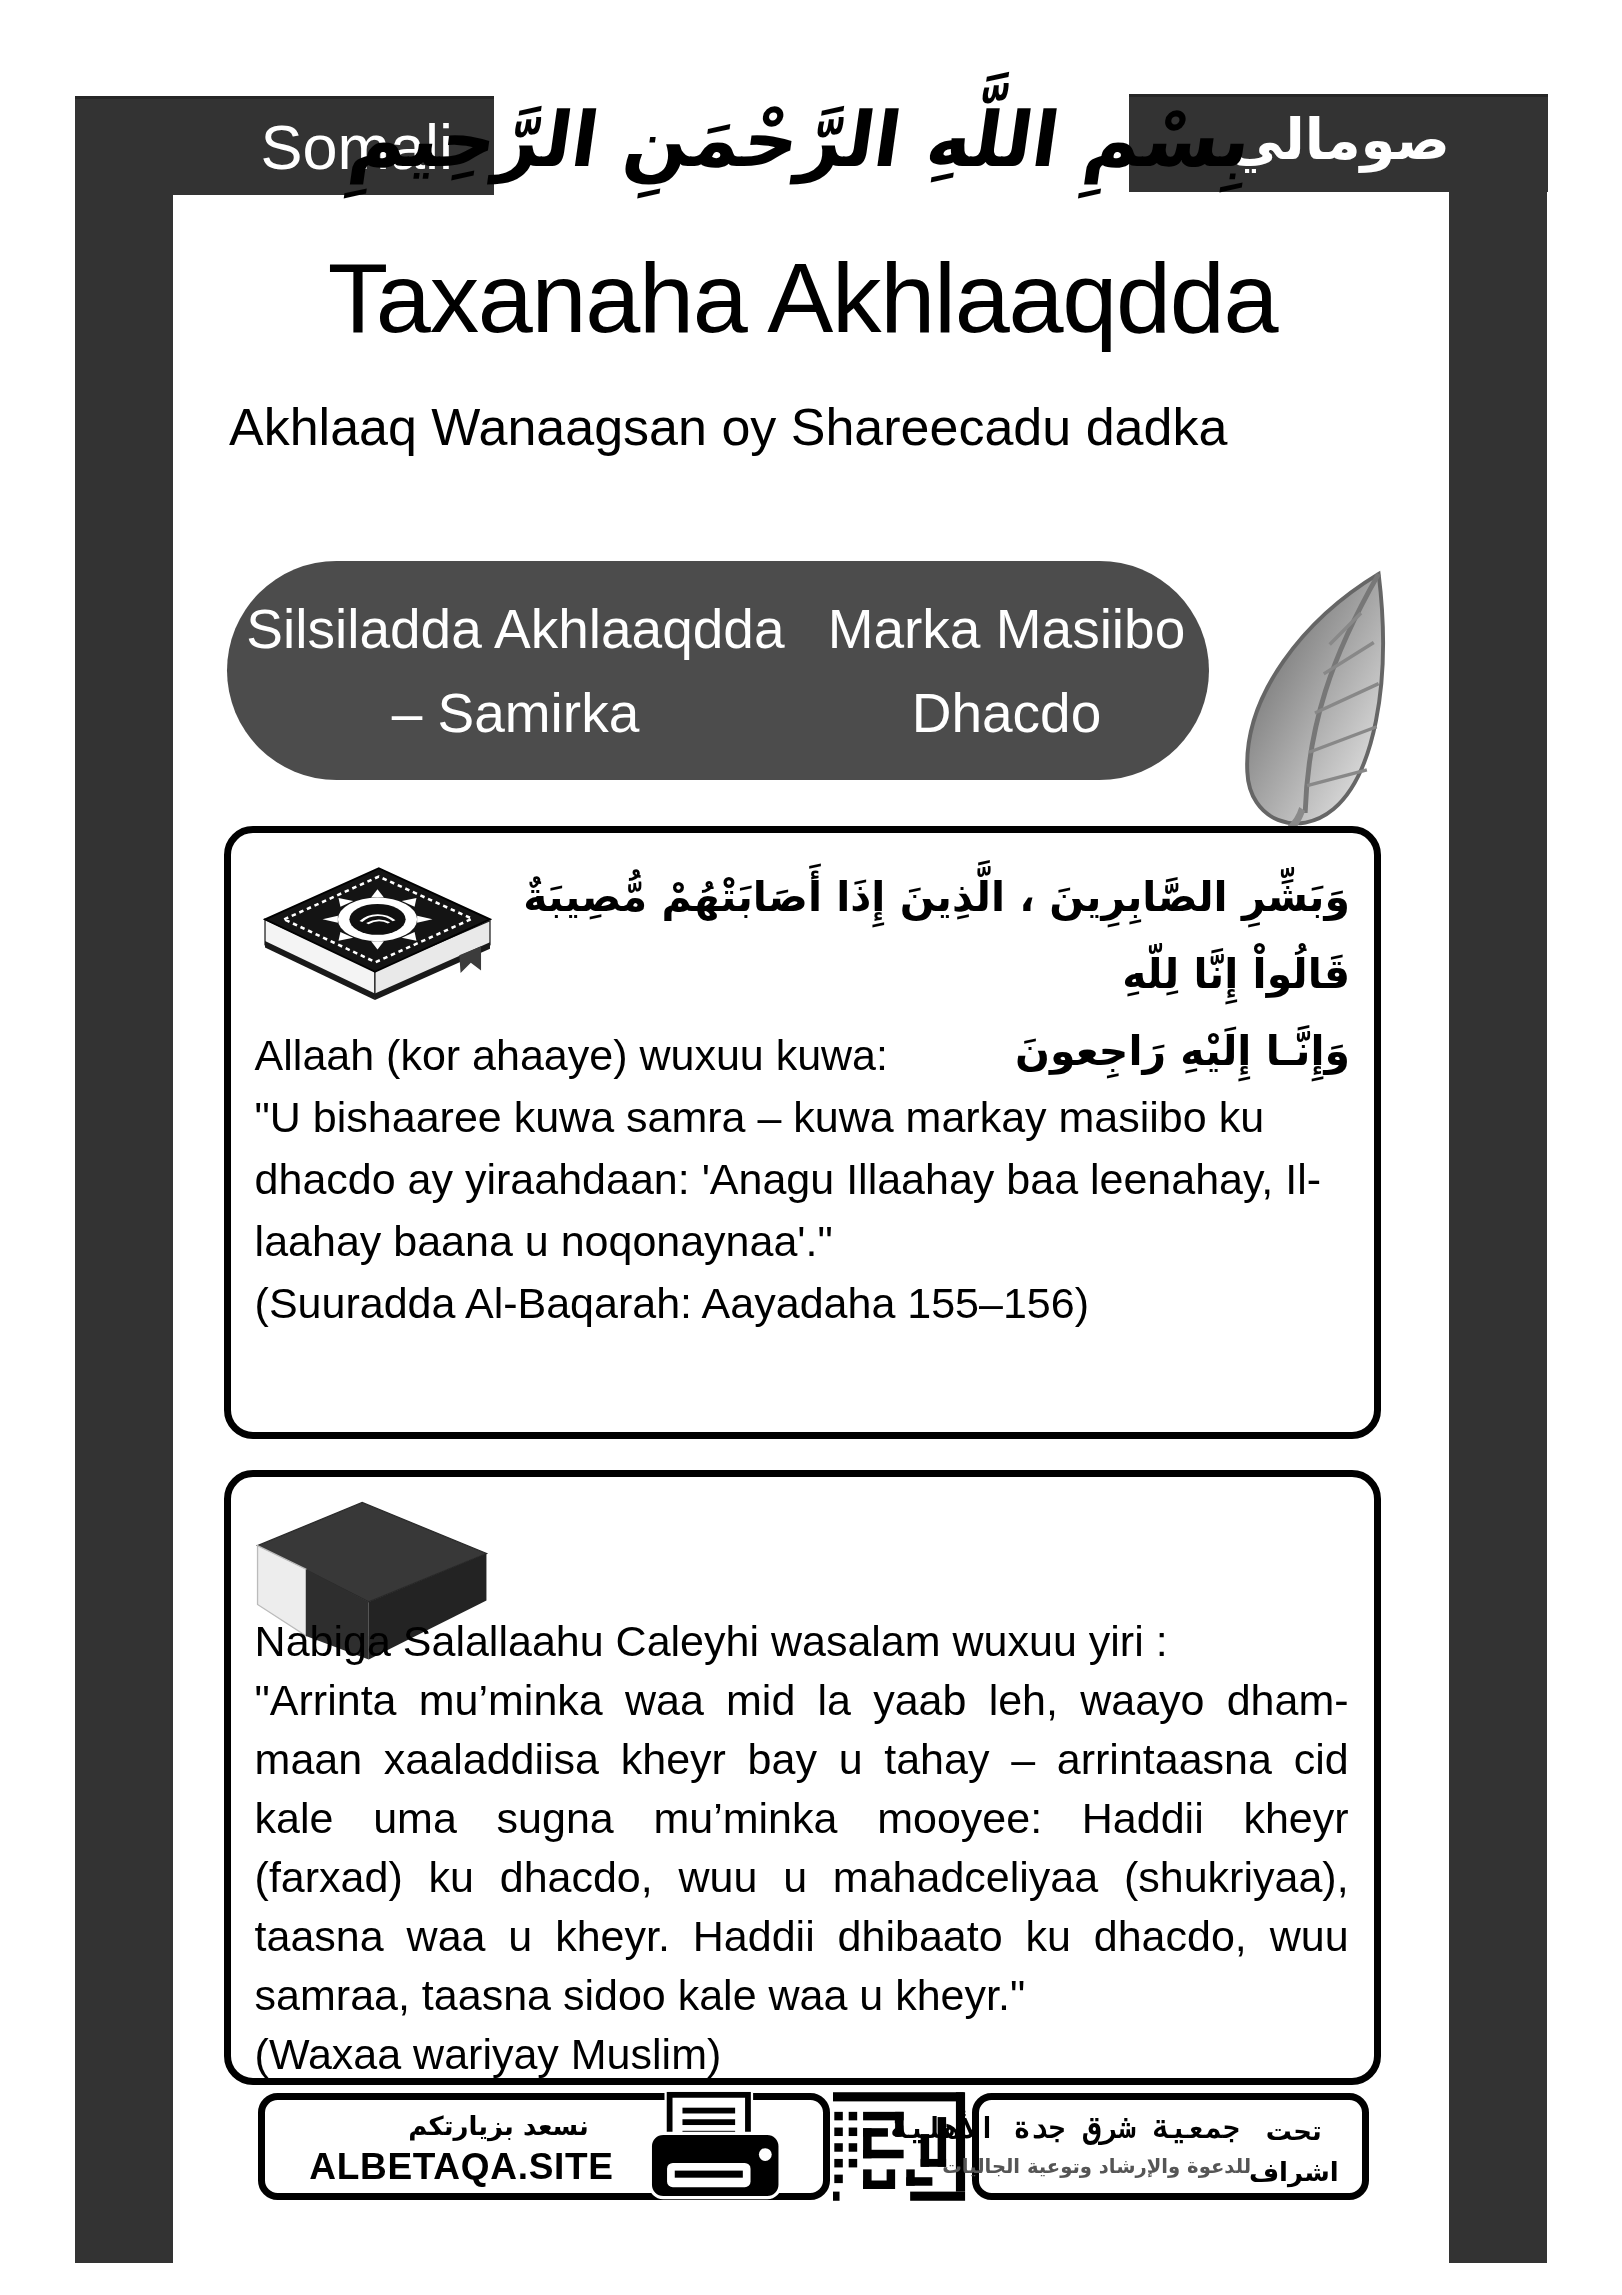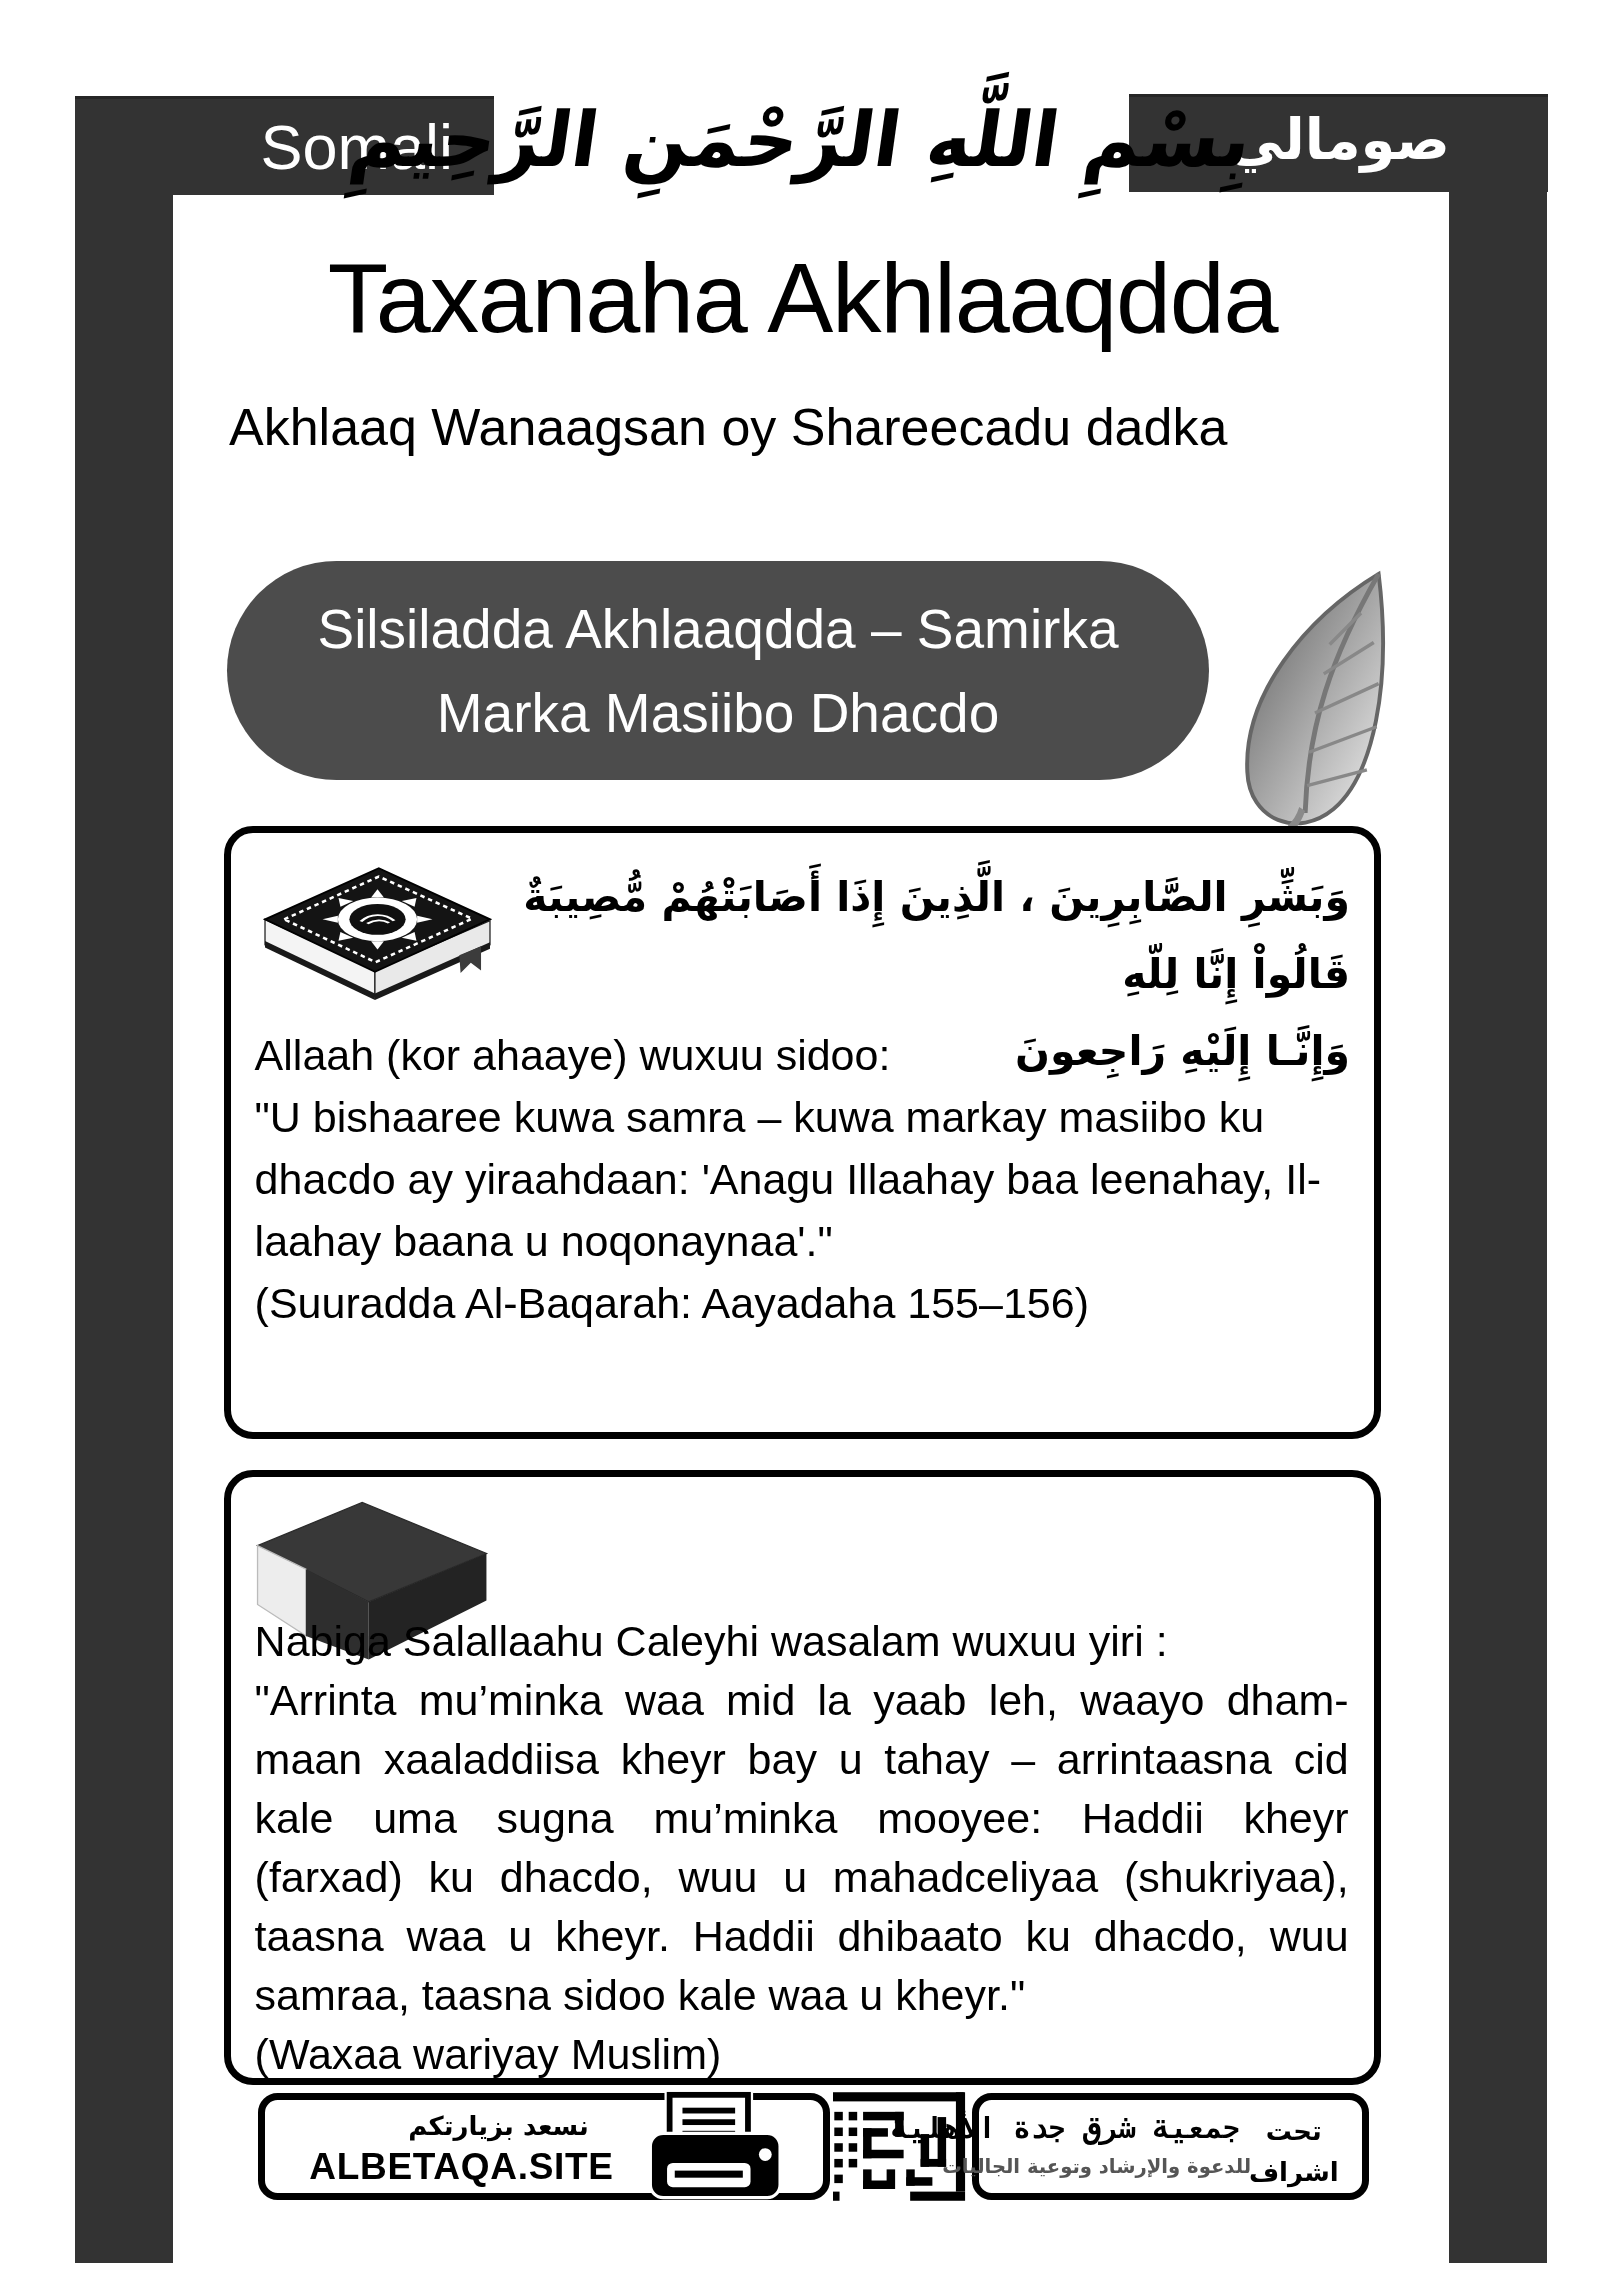--- a/index.html
+++ b/index.html
@@ -19,21 +19,21 @@
   #right-band .band-label{color:#fff;font-size:56px;font-weight:bold;padding-bottom:9.2px;}
   #bismillah{left:487px;top:26px;width:628px;height:226px;display:flex;align-items:center;justify-content:center;
              font-size:76px;font-weight:bold;transform:skewX(-8deg);white-space:nowrap;}
 
   
   #title{left:224px;top:241px;width:1157px;text-align:center;font-size:99px;font-weight:400;letter-spacing:-1.3px;}
   #subtitle{left:229px;top:393px;width:1158px;font-size:52px;line-height:69px;}
 
   
   #pill{left:227px;top:561px;width:982px;height:219px;background:#4c4c4c;border-radius:113px;
-        display:flex;flex-direction:column;justify-content:center;align-items:center;
+        display:flex;flex-direction:row;justify-content:center;align-items:center;
         color:#fff;font-size:55px;line-height:84px;text-align:center;}
   #leaf{left:1214px;top:568px;}
 
   
   .content-box{left:224px;width:1157px;background:#fff;border:7.9px solid #000;border-radius:29px;box-sizing:border-box;}
   #quran-box{top:826px;height:613px;}
   #hadith-box{top:1454px;height:615px;margin-top:16px;}
   #quran-icon{left:23.6px;top:25px;}
   #quran-arabic{left:281px;top:26px;width:838px;text-align:right;font-weight:bold;
                 font-size:41px;line-height:77px;}
@@ -119,21 +119,21 @@
           <path d="M-26,6 C-12,-18 12,-18 26,4 M-16,12 C-4,0 8,0 18,10" fill="none" stroke="#fff" stroke-width="5"></path>
         </g>
         <polygon points="318,152 352,138 352,176 336,164 320,180" fill="#3c3c3c"></polygon>
       </svg>
     </div>
     <div class="abs ar" id="quran-arabic">
         <div>وَبَشِّرِ الصَّابِرِينَ ، الَّذِينَ إِذَا أَصَابَتْهُمْ مُّصِيبَةٌ قَالُواْ إِنَّا لِلّهِ</div>
         <div>وَإِنَّـا إِلَيْهِ رَاجِعونَ</div>
       </div>
     <div class="abs" id="quran-lines">
-        <div>Allaah (kor ahaaye) wuxuu sidoo:</div>
+        <div>Allaah (kor ahaaye) wuxuu kuwa:</div>
         <div>"U bishaaree kuwa samra – kuwa markay masiibo ku</div>
         <div>dhacdo ay yiraahdaan: 'Anagu Illaahay baa leenahay, Il-</div>
         <div>laahay baana u noqonaynaa'."</div>
         <div>(Suuradda Al-Baqarah: Aayadaha 155–156)</div>
       </div>
   </div>
 
   <div class="abs content-box" id="hadith-box">
     <div class="abs" id="hadith-icon">
       <svg width="242" height="164" viewBox="0 0 370 250">

